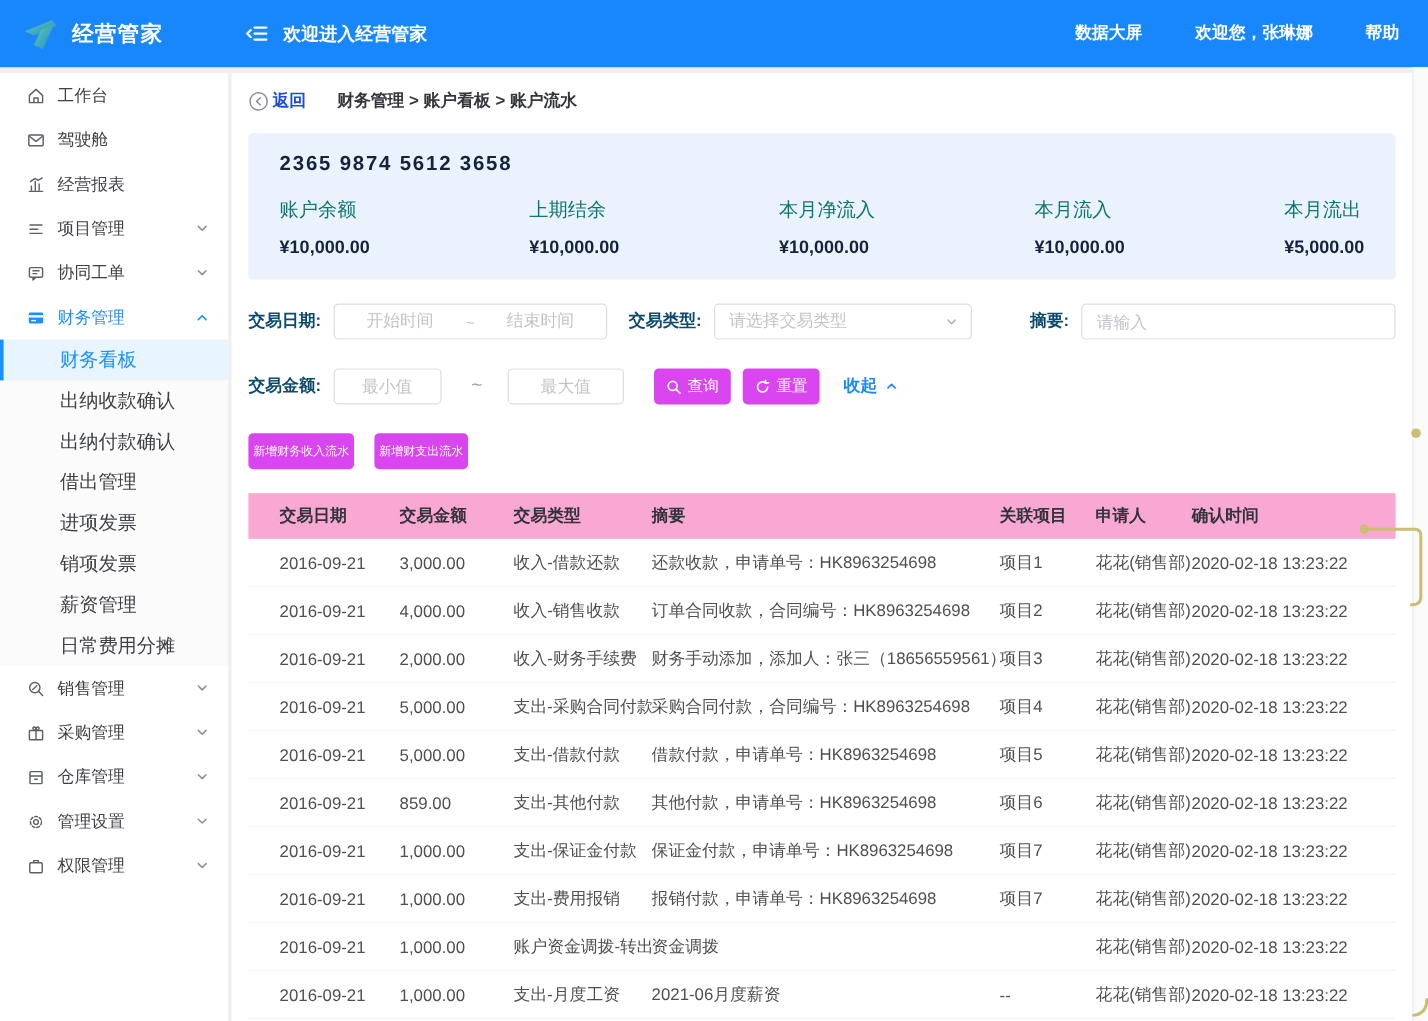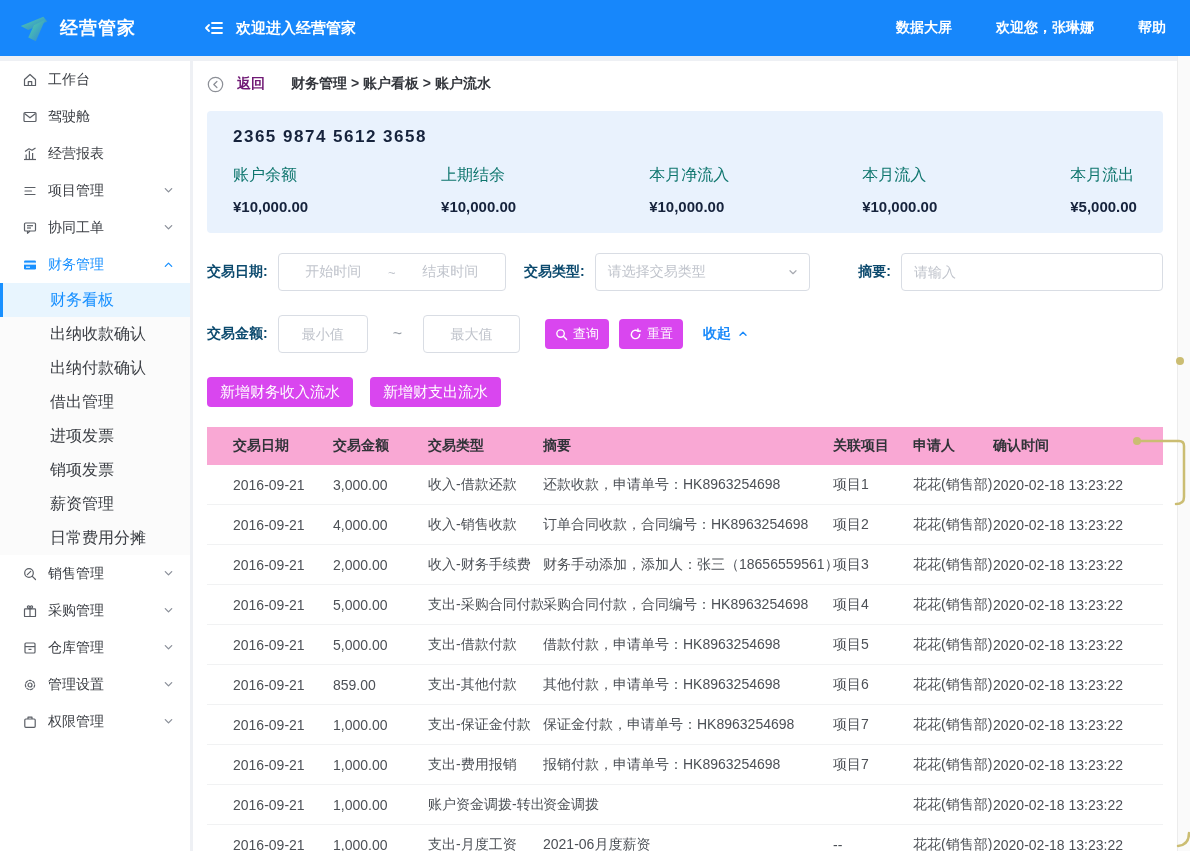--- a/index.html
+++ b/index.html
@@ -32,37 +32,37 @@
   .menu-item.active { color:#1890ff; }
   .submenu { background:#fbfbfb; }
   .submenu-item { height:34px; display:flex; align-items:center; padding-left:50px;
     font-size:16px; color:#3d4046; cursor:pointer; position:relative; white-space:nowrap; }
   .submenu-item.active { background:#e8f5fe; color:#1890ff; }
   .submenu-item.active::before { content:""; position:absolute; left:0; top:0; bottom:0;
     width:3px; background:#1890ff; }
 
   
   .crumbbar { height:40px; display:flex; align-items:center; padding:6px 14px 0; }
-  .back { display:flex; align-items:center; gap:13px; color:#701a75; font-size:14px;
+  .back { display:flex; align-items:center; gap:3px; color:#1d4ed8; font-size:14px;
     font-weight:600; cursor:pointer; }
   .crumb-path { margin-left:26px; font-size:14px; font-weight:700; color:#33363c; }
 
   
   .acct-card { margin:10px 14px 0; background:#e9f2fd; border-radius:4px; padding:16px 26px 18px; }
   .acct-num { font-size:17px; font-weight:700; color:#16233c; letter-spacing:1.5px; }
   .acct-stats { display:flex; justify-content:space-between; margin-top:18px; }
   .stat .lab { font-size:16px; color:#0f766e; }
   .stat .val { margin-top:12px; font-size:15px; font-weight:700; color:#16233c; }
 
   
   .filters { padding:0 14px; margin-top:20px; }
   .frow { display:flex; align-items:center; }
   .frow + .frow { margin-top:24px; }
   .flabel { font-size:14px; font-weight:700; color:#0c4a6e; margin-right:10px; white-space:nowrap; }
-  .box { height:38px; border:1px solid #d9dde4; border-radius:4px; background:#fff; }
+  .box { height:30px; border:1px solid #d9dde4; border-radius:4px; background:#fff; }
   .range-input { width:236px; display:flex; align-items:center; cursor:pointer; }
   .range-input .ph { flex:1; text-align:center; color:#c0c4cc; font-size:14px; }
   .range-input .rsep { color:#c0c4cc; font-size:13px; }
   .select { width:222px; display:flex; align-items:center; justify-content:space-between;
     padding:0 10px 0 12px; color:#c0c4cc; font-size:14px; cursor:pointer; }
   input.text-input { width:270px; padding:0 12px; font-size:14px; color:#333; outline:none;
     font-family:inherit; }
   input.text-input::placeholder, input.num-input::placeholder { color:#c0c4cc; }
   input.num-input { width:90px; padding:0 10px; font-size:14px; text-align:center; outline:none;
     font-family:inherit; color:#333; }
@@ -70,21 +70,21 @@
   .g2 { margin-left:18px; } .g3 { margin-left:48px; }
   .btn { height:30px; border:none; border-radius:4px; background:#d946ef; color:#fff;
     font-size:13px; display:inline-flex; align-items:center; gap:5px; padding:0 10px;
     cursor:pointer; font-family:inherit; }
   .btn-search { margin-left:25px; } .btn-reset { margin-left:10px; }
   .collapse-link { margin-left:20px; color:#1989fa; font-size:14px; font-weight:600;
     display:flex; align-items:center; gap:6px; cursor:pointer; }
 
   
   .actions { padding:0 14px; margin-top:24px; display:flex; gap:17px; }
-  .btn-lg { height:30px; padding:0 13px; font-size:15px; }
+  .btn-lg { height:30px; padding:0 4px; font-size:10px; }
 
   
   .table { margin:20px 14px 0; }
   .thead, .tr { display:grid; grid-template-columns:100px 95px 115px 290px 80px 80px 1fr;
     align-items:center; padding-left:26px; }
   .thead { background:#f9a8d4; height:38px; font-size:14px; font-weight:600; color:#303338; }
   .tr { height:40px; border-bottom:1px solid #f1f2f3; font-size:14px; color:#4c5056; }
   .td, .th { white-space:nowrap; overflow:hidden; }
 
   

